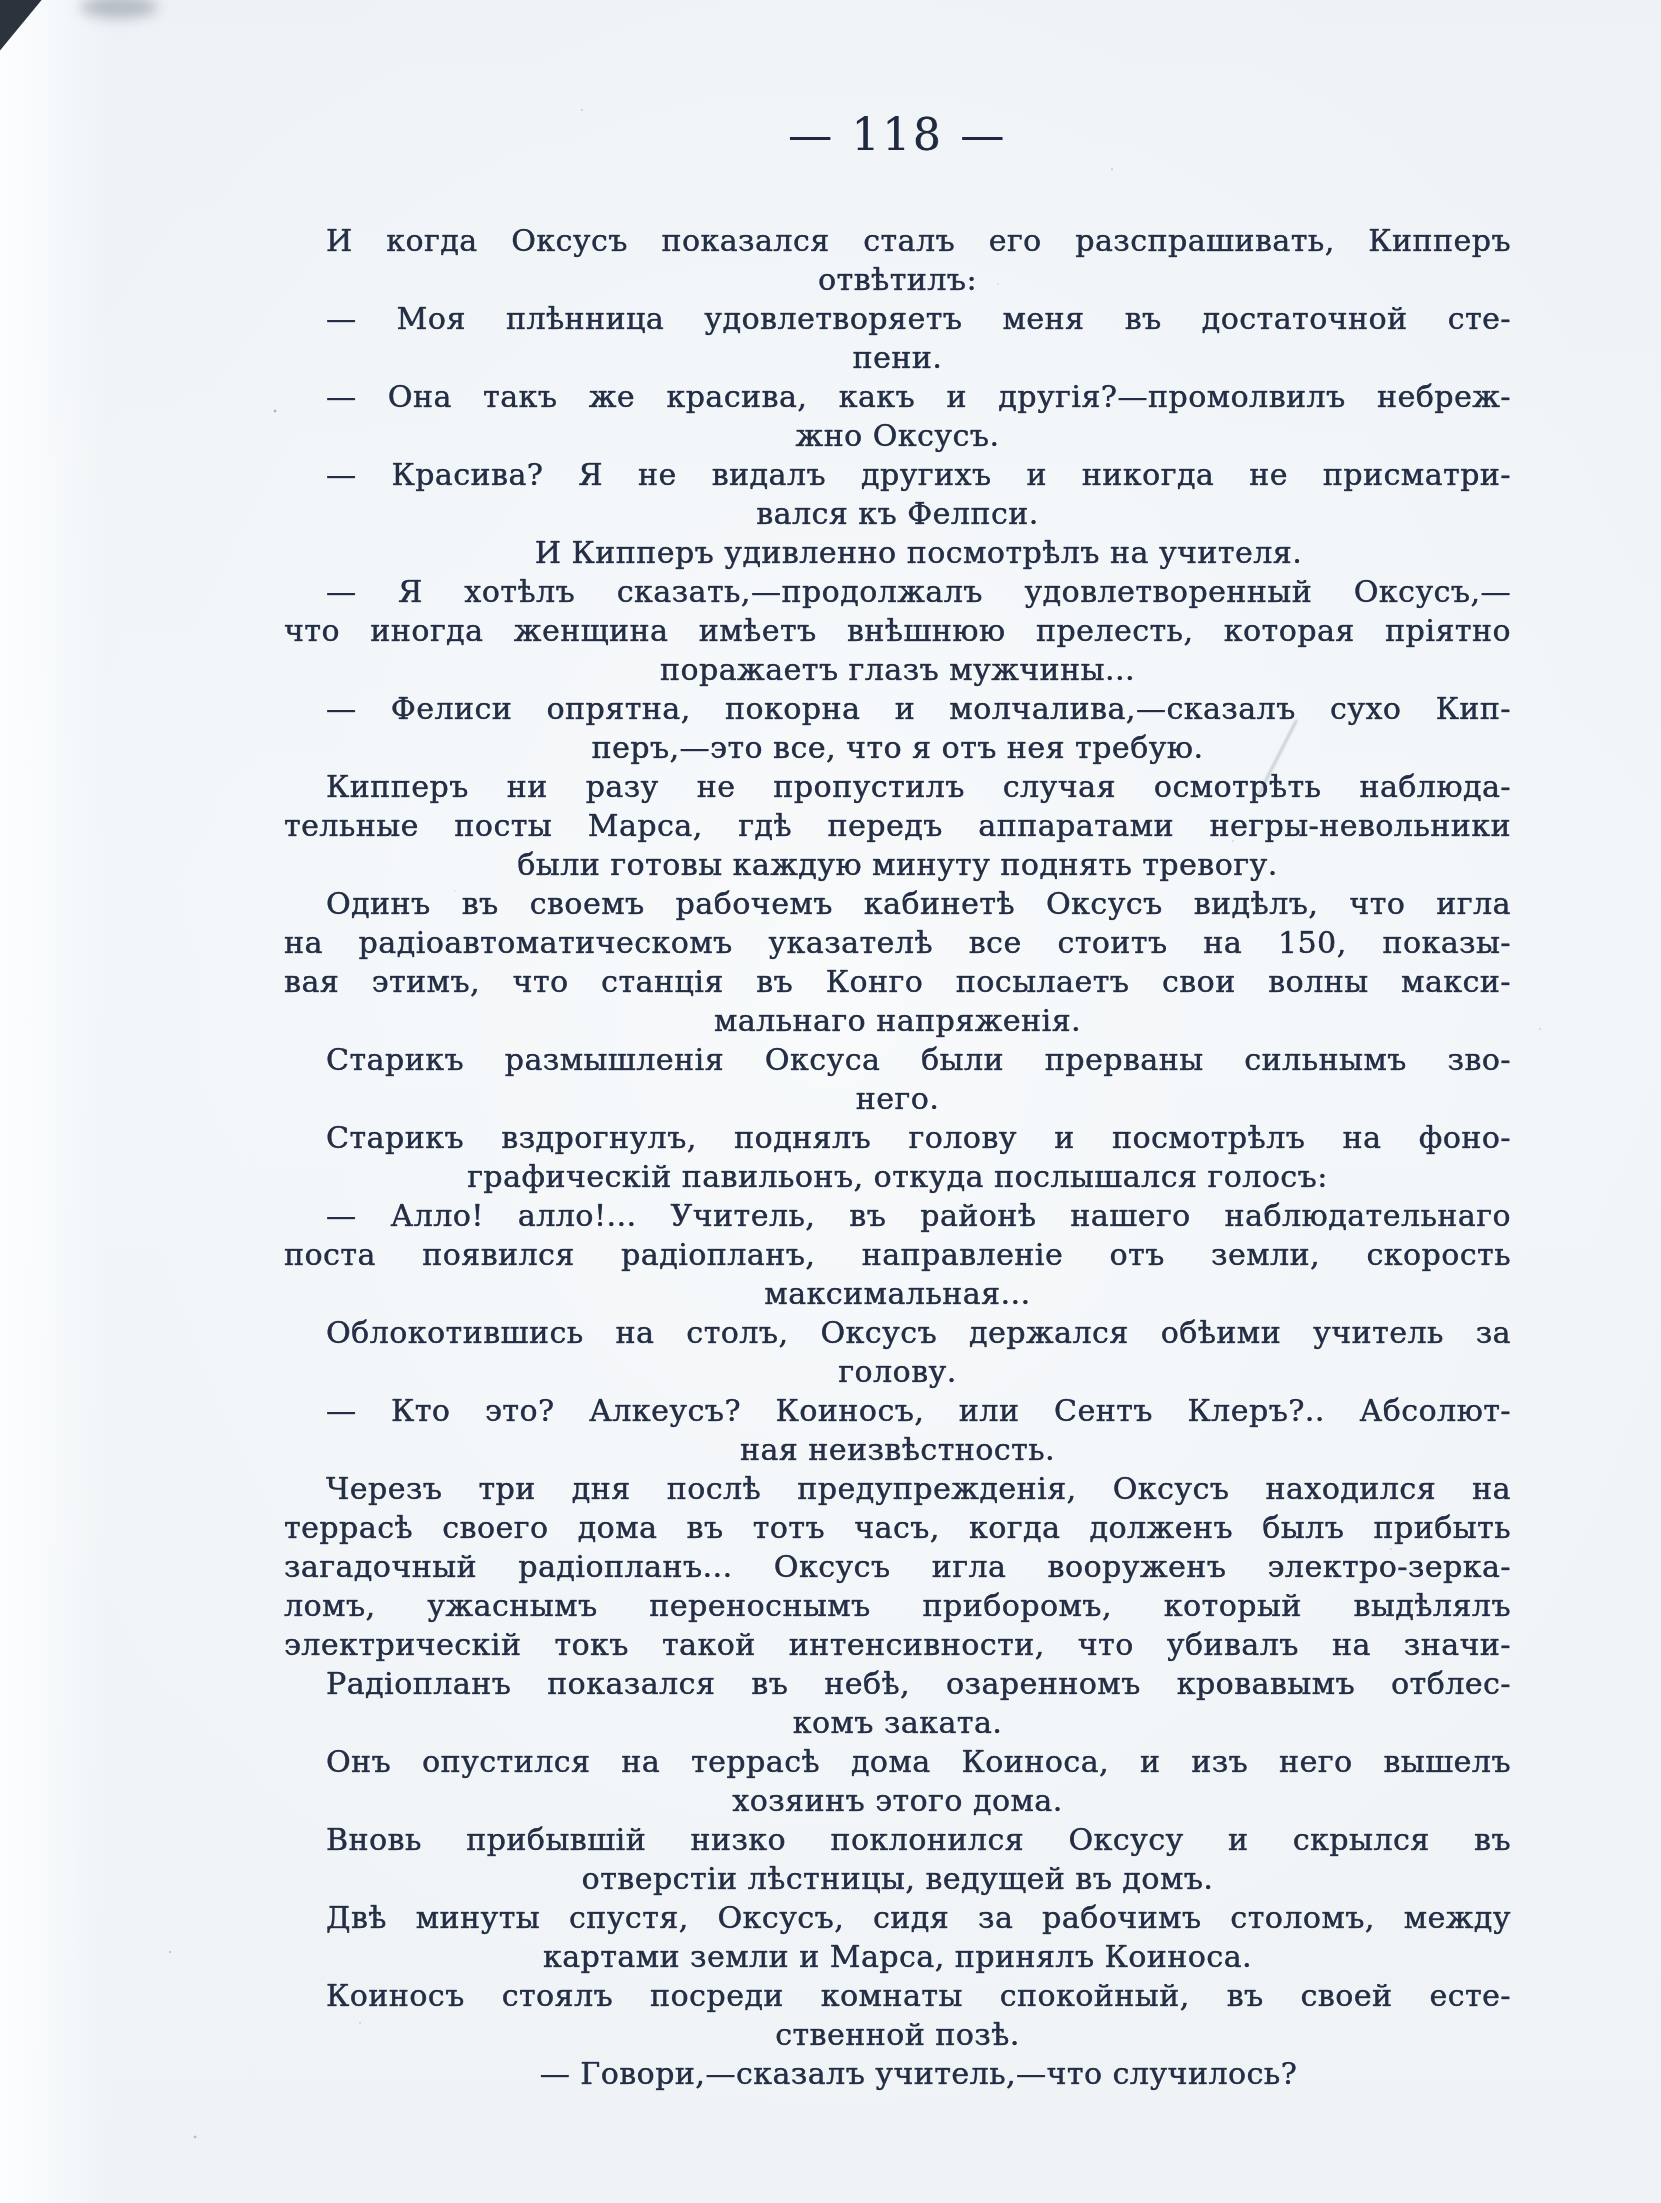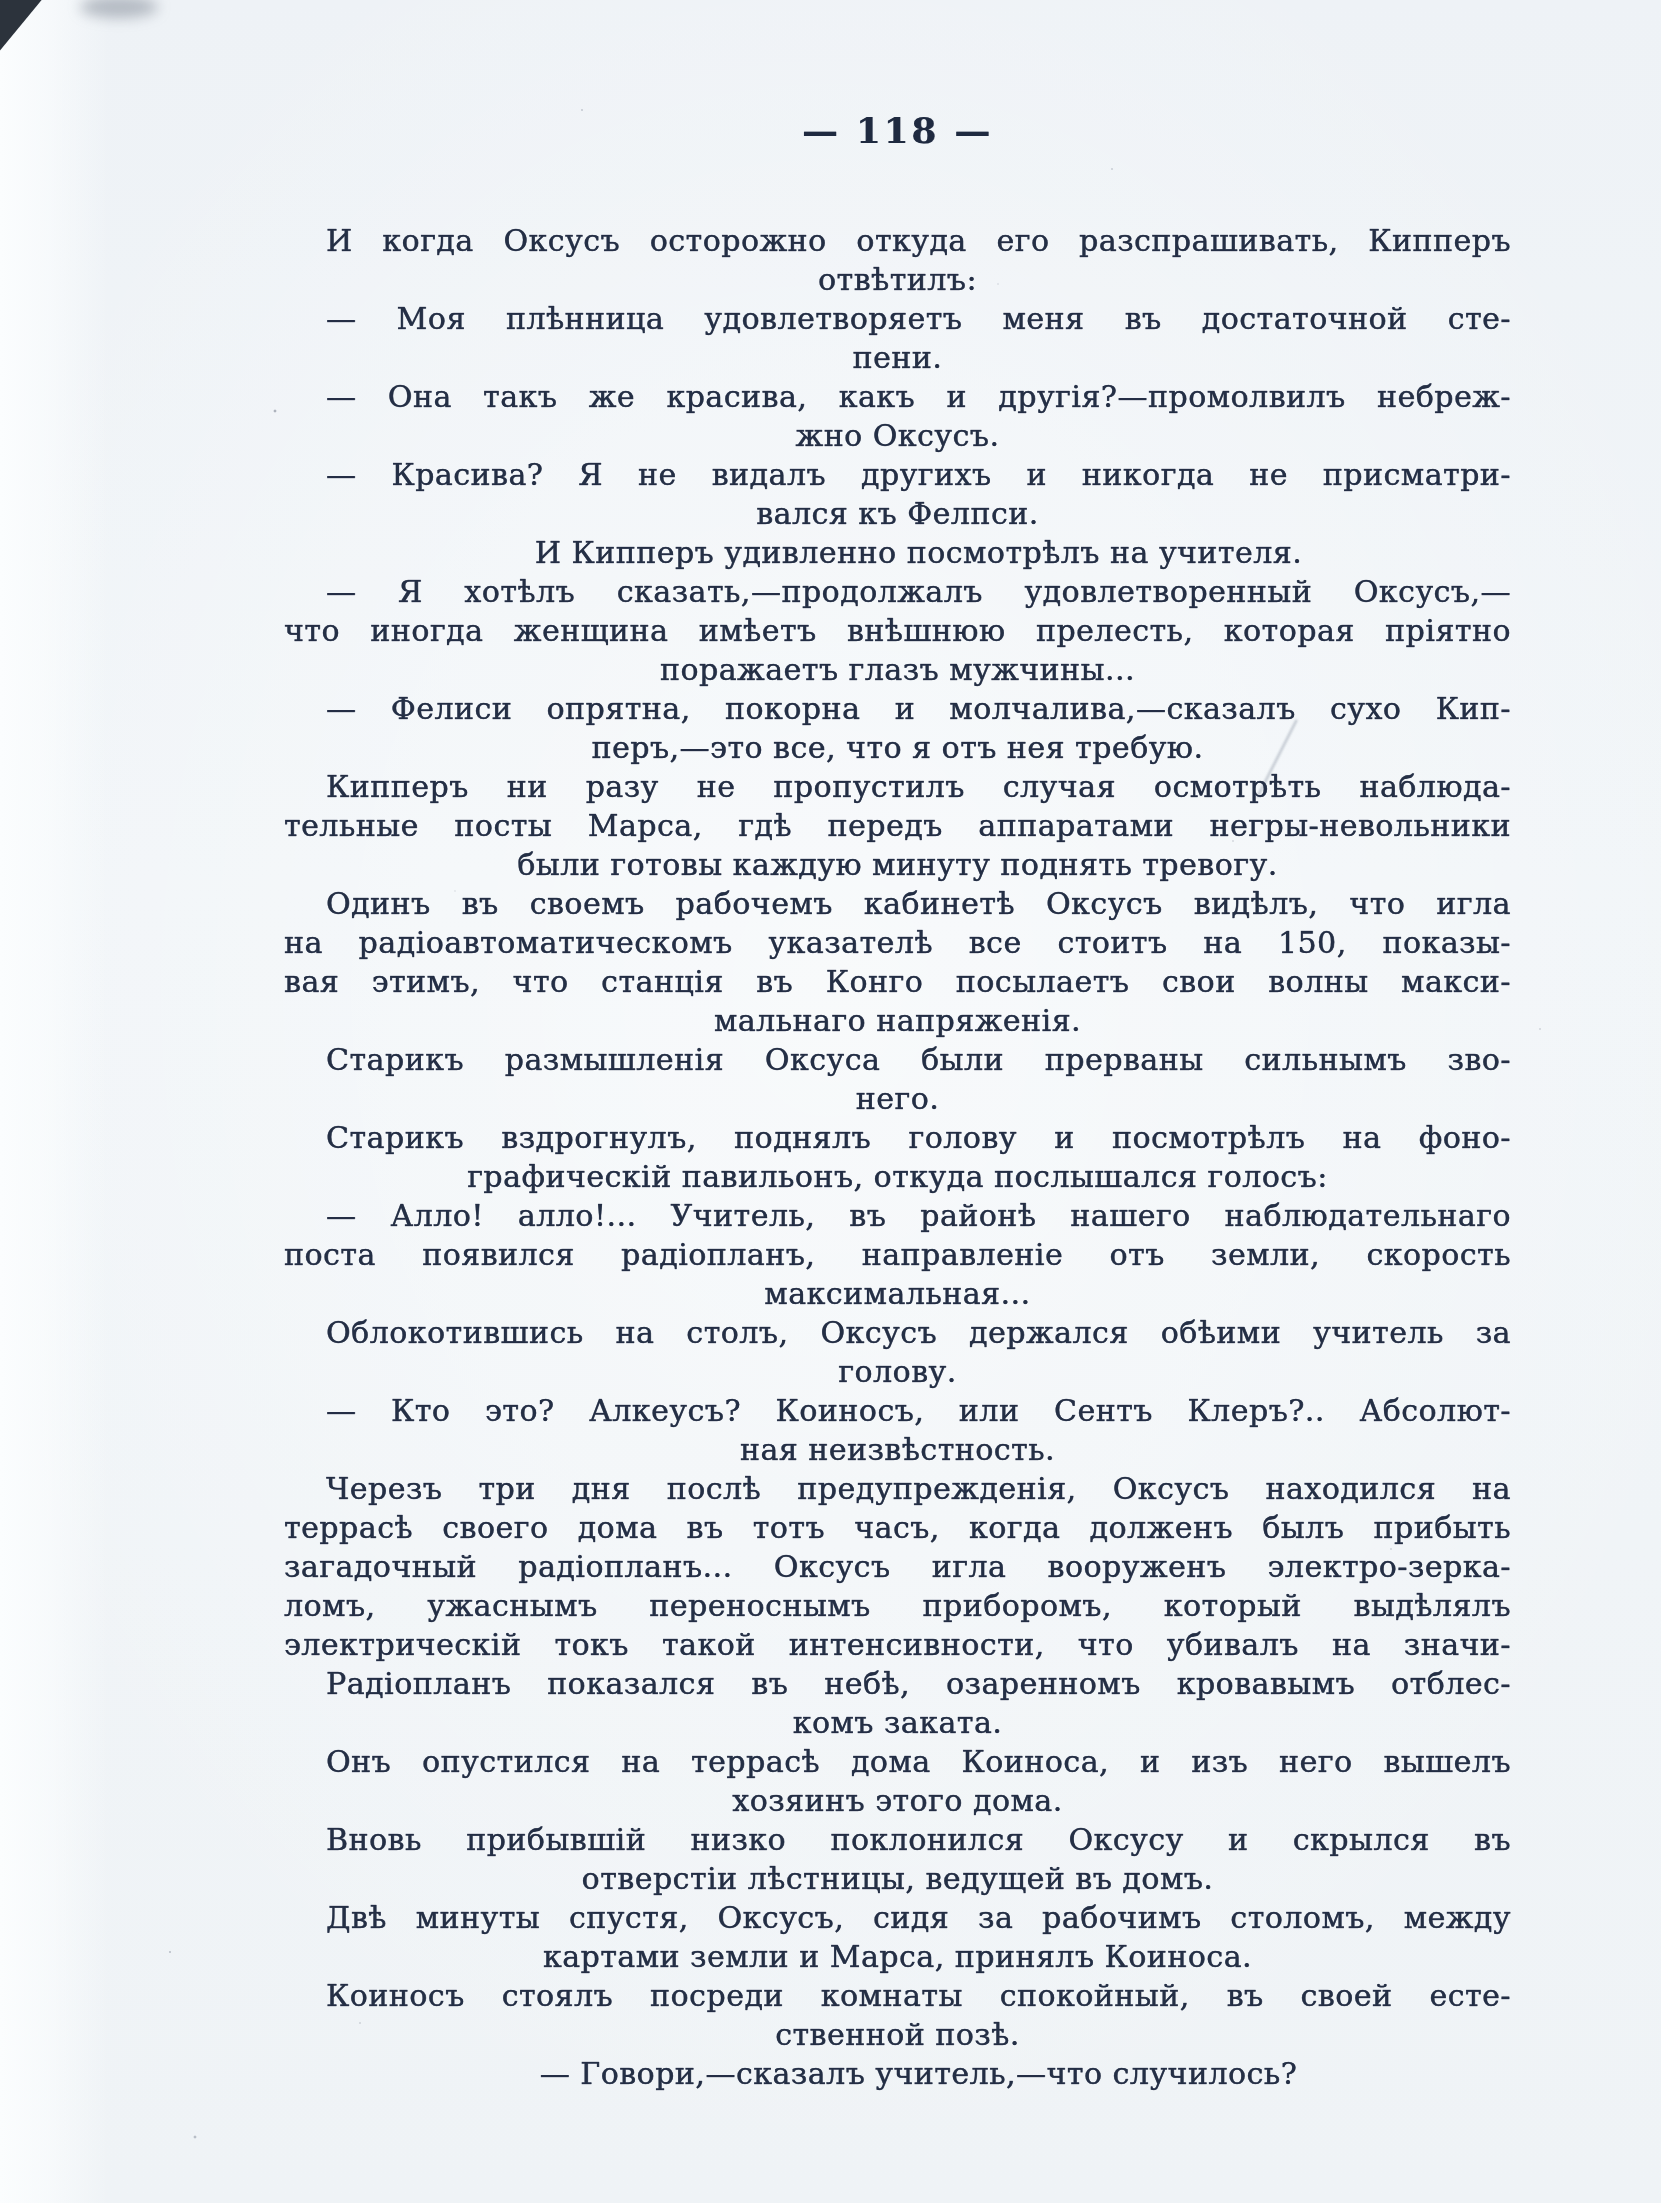--- a/index.html
+++ b/index.html
@@ -27,21 +27,21 @@
   .vignette{position:absolute;inset:0;pointer-events:none;
     background:radial-gradient(ellipse 120% 115% at 50% 48%, transparent 62%, rgba(176,188,200,.28) 100%);}
   .corner-fold{position:absolute;top:-9px;left:-11px;width:60px;height:73px;background:#2c333c;
     clip-path:polygon(0 0,100% 0,0 100%);filter:blur(0.9px);}
   .smudge-top{position:absolute;top:-3.6px;left:80px;width:78px;height:22px;background:rgba(95,106,120,.4);
     border-radius:50%;filter:blur(6.4px);}
   .scratch{position:absolute;left:1276px;top:715px;width:1.8px;height:87px;background:rgba(126,138,156,.5);
     transform:rotate(27deg);filter:blur(0.9px);}
   .pageno{
     position:absolute;top:109px;left:284px;width:1227px;text-align:center;
-    font-size:36px;font-weight:bold;letter-spacing:2.7px;color:#1f2a40;
+    font-size:44px;font-weight:normal;letter-spacing:2.7px;color:#1f2a40;
     text-shadow:0.4px 0.4px 0.5px rgba(25,35,58,.6);
   }
   .text{
     position:absolute;left:284px;top:221px;width:1227px;
     font-size:30px;line-height:39px;letter-spacing:0.5px;color:#242f45;
     text-shadow:0.4px 0.4px 0.5px rgba(28,38,62,.55), -0.2px -0.2px 0.4px rgba(28,38,62,.3);
     -webkit-text-stroke:0.3px rgba(32,42,66,.65);
   }
   .text p{margin:0;padding:0;}
   .ln{display:block;text-align:justify;text-align-last:justify;}
@@ -54,21 +54,21 @@
 <div class="page">
   <div class="vignette"></div>
   <div class="corner-fold"></div>
   <div class="smudge-top"></div>
   <div class="scratch"></div>
 
   <div class="pageno">— 118 —</div>
 
   <div class="text">
     <p class="para">
-      <span class="ln ind">И когда Оксусъ осторожно откуда его разспрашивать, Кипперъ</span>
+      <span class="ln ind">И когда Оксусъ показался сталъ его разспрашивать, Кипперъ</span>
       <span class="lnl">отвѣтилъ:</span>
     </p>
     <p class="para">
       <span class="ln ind">— Моя плѣнница удовлетворяетъ меня въ достаточной сте-</span>
       <span class="lnl">пени.</span>
     </p>
     <p class="para">
       <span class="ln ind">— Она такъ же красива, какъ и другія?—промолвилъ небреж-</span>
       <span class="lnl">жно Оксусъ.</span>
     </p>

